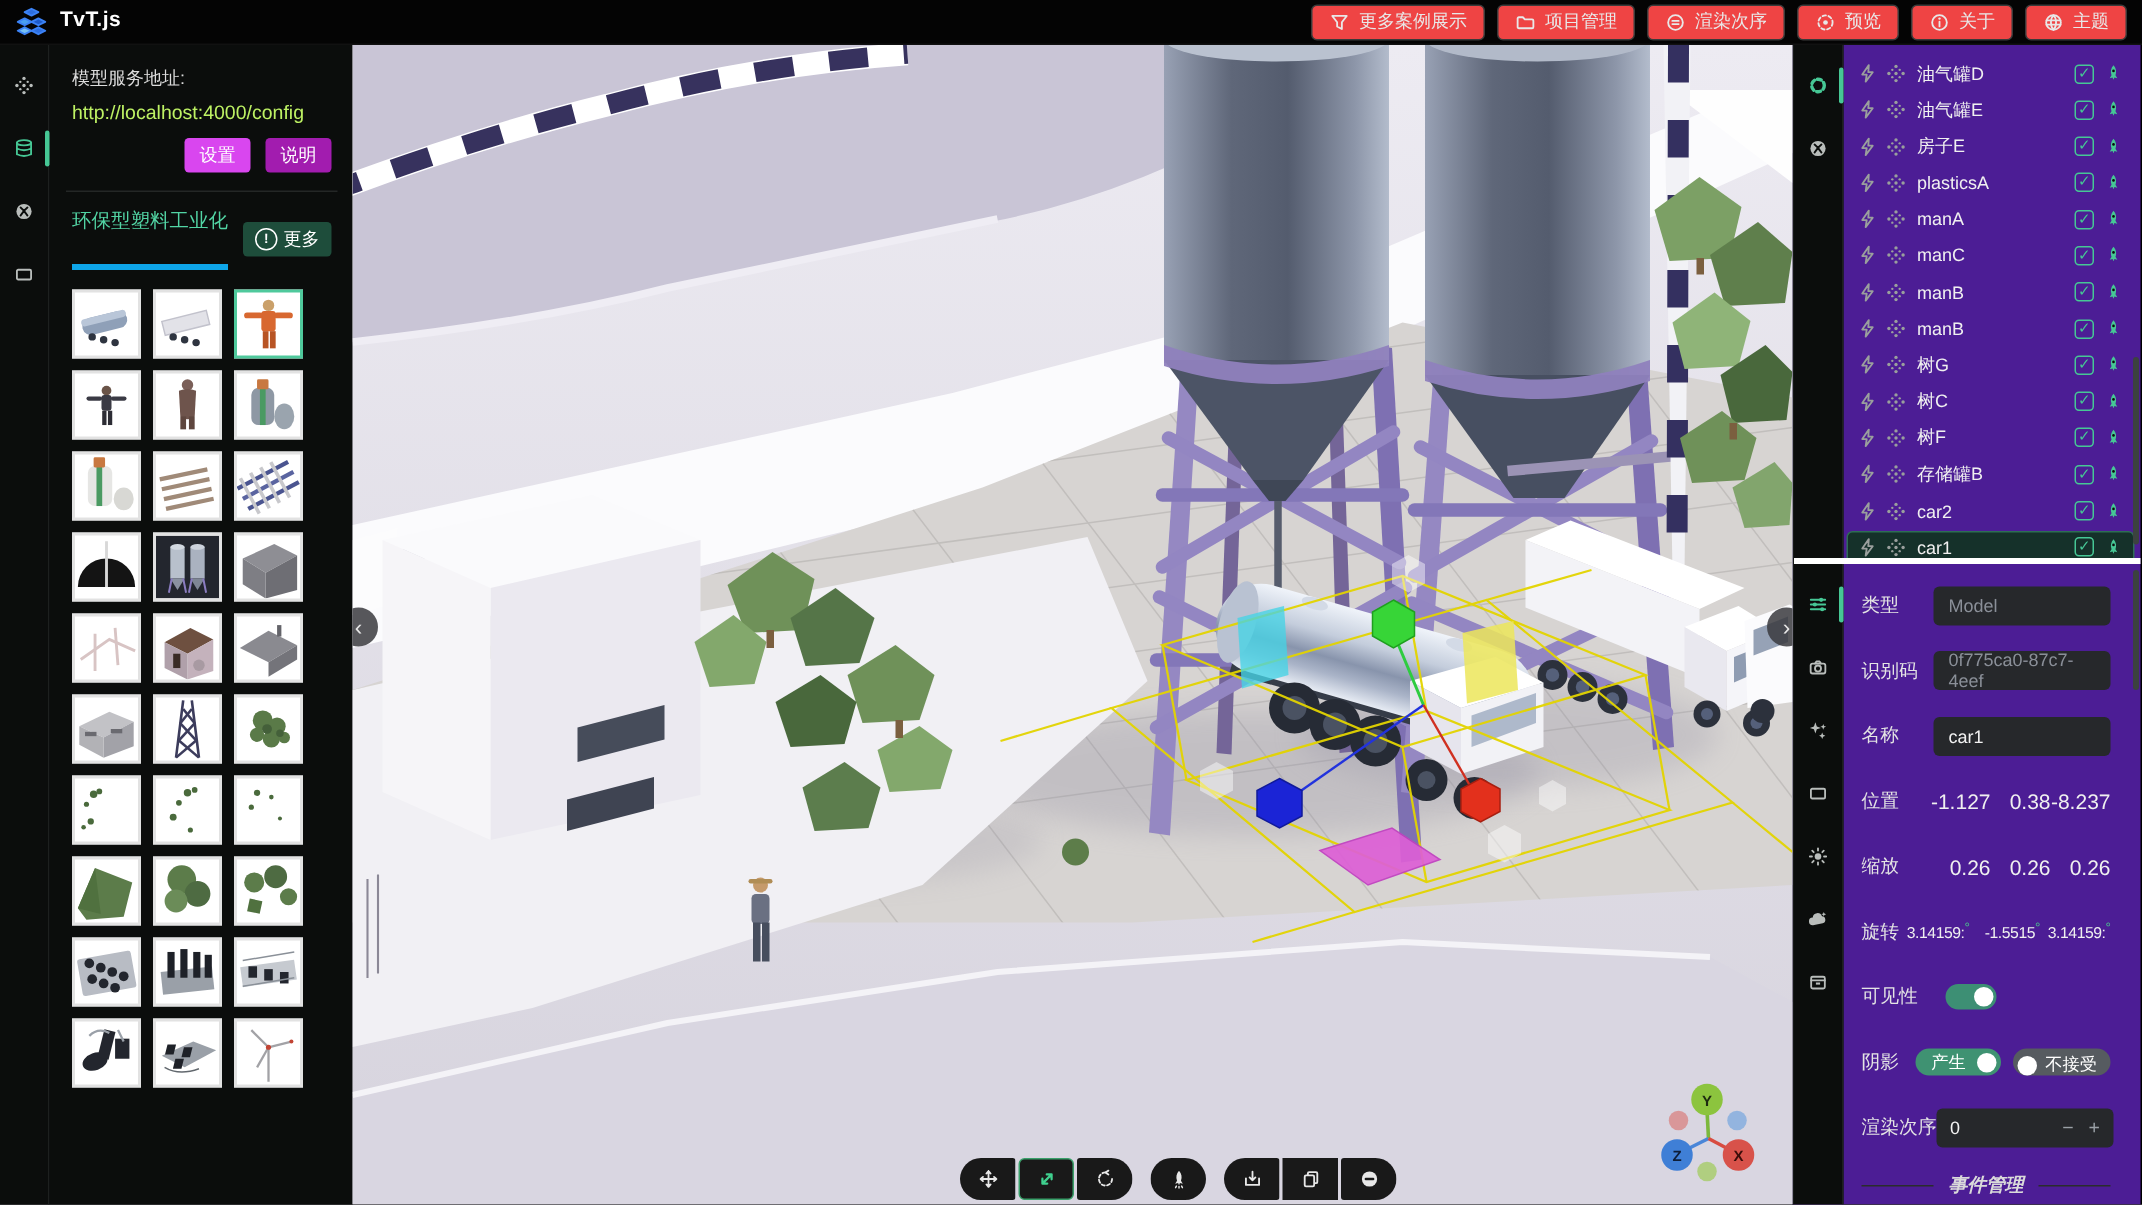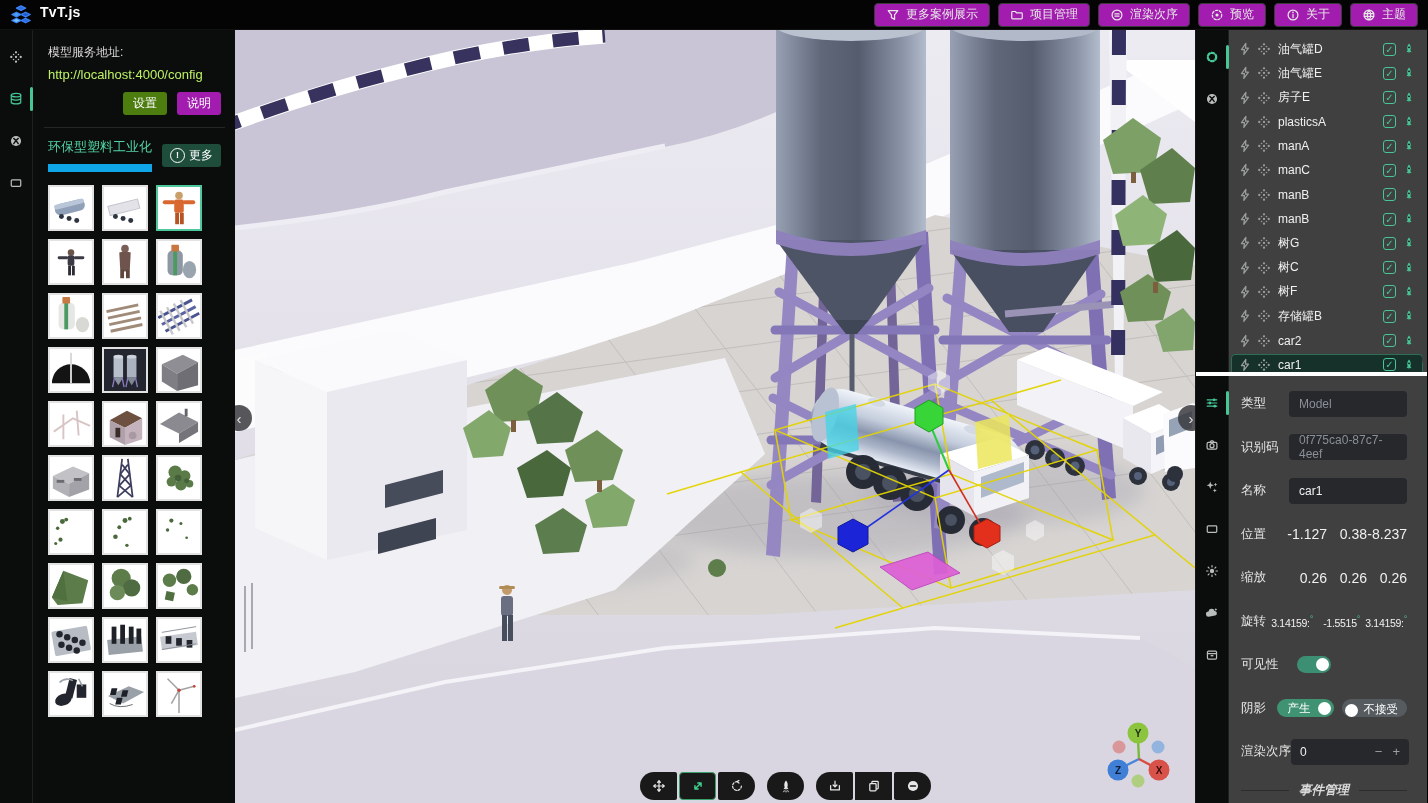--- a/index.html
+++ b/index.html
@@ -3,57 +3,57 @@
 <meta charset="utf-8">
 <style>
   html,body{margin:0;padding:0;background:#000;}
   body{width:1428px;height:803px;overflow:hidden;font-family:"Liberation Sans",sans-serif;color:#e8e8e8;-webkit-font-smoothing:antialiased;}
   
   .topbar{height:30px;background:#040404;display:flex;align-items:center;padding:0 10px;box-sizing:border-box;border-bottom:1px solid #111;}
   .logo{display:flex;align-items:flex-start;gap:8px;}
   .logo svg{display:block;}
   .logo-title{font-size:14px;font-weight:bold;color:#fff;letter-spacing:.3px;}
   .topbar-btns{margin-left:auto;display:flex;gap:8px;}
-  .tb-btn{display:flex;align-items:center;gap:6px;height:22px;padding:0 11px;background:#a21caf;border:1px solid #3a3a3a;border-radius:4px;font-size:12px;color:#e8e8e8;cursor:pointer;}
+  .tb-btn{display:flex;align-items:center;gap:6px;height:22px;padding:0 11px;background:#ef4444;border:1px solid #3a3a3a;border-radius:4px;font-size:12px;color:#e8e8e8;cursor:pointer;}
   .tb-btn .ic{display:flex;color:#e8e8e8;}
   
   .main{display:flex;height:773px;}
   .vstrip{width:33px;background:#0b0d0c;border-right:1px solid #1d201f;box-sizing:border-box;display:flex;flex-direction:column;align-items:center;padding-top:14px;gap:16px;flex:none;}
   .strip-item{width:26px;height:26px;display:flex;align-items:center;justify-content:center;color:#b9bdbb;position:relative;cursor:pointer;}
   .strip-item.active{color:#46c795;}
   .strip-item.active:after{content:"";position:absolute;right:-4px;top:1px;width:3px;height:24px;background:#46c795;border-radius:2px;}
   
   .lpanel{width:202px;background:#0b0d0c;flex:none;box-sizing:border-box;padding:10px 14px 0 15px;overflow:hidden;}
   .addr-label{font-size:12px;color:#dcdcdc;margin-top:4px;}
   .addr-url{font-size:13px;color:#bef264;margin-top:6px;word-break:break-all;}
   .cfg-btns{display:flex;justify-content:flex-end;gap:10px;margin-top:10px;}
-  .btn-set{background:#4d7c0f;} .btn-help{background:#a21caf;}
+  .btn-set{background:#d946ef;} .btn-help{background:#a21caf;}
   .mini-btn{color:#fff;font-size:12px;padding:3px 10px;border-radius:3px;cursor:pointer;}
   .lp-divider{height:1px;background:#242726;margin:12px -4px 0 -4px;}
   .tab-row{display:flex;align-items:center;margin-top:10px;}
-  .tab{font-size:13px;color:#52d4a4;padding-bottom:8px;border-bottom:8px solid #0ea5e9;cursor:pointer;}
+  .tab{font-size:13px;color:#52d4a4;padding-bottom:20px;border-bottom:4px solid #0ea5e9;cursor:pointer;}
   .more-btn{margin-left:auto;display:flex;align-items:center;gap:4px;background:#1e4d3b;color:#fff;font-size:12px;padding:3px 8px;border-radius:3px;cursor:pointer;}
   .more-btn .bang{width:13px;height:13px;border-radius:50%;border:1px solid #fff;display:flex;align-items:center;justify-content:center;font-size:9px;font-weight:bold;}
   .thumbs{display:grid;grid-template-columns:repeat(3,46px);gap:8px;margin-top:13px;}
   .thumb{width:46px;height:46px;background:#fff;border:2px solid #e2e2e2;box-sizing:border-box;cursor:pointer;overflow:hidden;}
   .thumb.selected{border-color:#4fc99c;}
   .thumb svg{display:block;width:100%;height:100%;}
   
   .viewport{width:960px;height:773px;position:relative;flex:none;background:#dcd9e2;overflow:hidden;}
   .collapse{position:absolute;width:26px;height:26px;border-radius:50%;background:rgba(58,58,62,.85);color:#e8e8e8;display:flex;align-items:center;justify-content:center;font-size:15px;top:375px;cursor:pointer;z-index:5;}
   .collapse.left{left:-9px;} .collapse.right{right:-9px;}
   .vtoolbar{position:absolute;left:405px;bottom:3px;display:flex;gap:12px;z-index:5;}
   .vt-group{display:flex;gap:2px;}
   .vt-btn{width:37px;height:28px;background:#191919;display:flex;align-items:center;justify-content:center;color:#e8e8e8;cursor:pointer;border:1px solid transparent;box-sizing:border-box;}
   .vt-group .vt-btn:first-child{border-radius:14px 2px 2px 14px;}
   .vt-group .vt-btn:last-child{border-radius:2px 14px 14px 2px;}
   .vt-group .vt-btn:only-child{border-radius:14px;}
   .vt-btn.active{border-color:#3aa06a;color:#3fd08e;border-radius:4px;}
   
-  .rpanel{width:232px;background:#404040;flex:none;display:flex;flex-direction:column;box-sizing:border-box;border-left:1px solid #151817;}
+  .rpanel{width:232px;background:#4c1d95;flex:none;display:flex;flex-direction:column;box-sizing:border-box;border-left:1px solid #151817;}
   .rtop{height:342px;display:flex;position:relative;}
   .rbottom{flex:1;display:flex;border-top:4px solid #ffffff;position:relative;overflow:hidden;}
   .rlist{flex:1;padding:8px 4px 0 2px;overflow:hidden;position:relative;}
   .trow{display:flex;align-items:center;height:20px;margin-bottom:2.3px;padding:0 6px;border:1px solid transparent;border-radius:4px;font-size:12px;color:#f0f0f0;cursor:pointer;}
   .trow.selected{background:#15312a;border-color:#2e6e55;}
   .trow .nm{margin-left:7px;}
   .trow .sp{flex:1;}
   .t-ic{color:#9a9f9d;display:flex;}
   .chk{width:13px;height:13px;border:1.4px solid #46c795;border-radius:3px;color:#46c795;font-size:10px;line-height:11px;text-align:center;margin-right:6px;box-sizing:border-box;cursor:pointer;}
   .rocket{color:#46c795;display:flex;cursor:pointer;}

